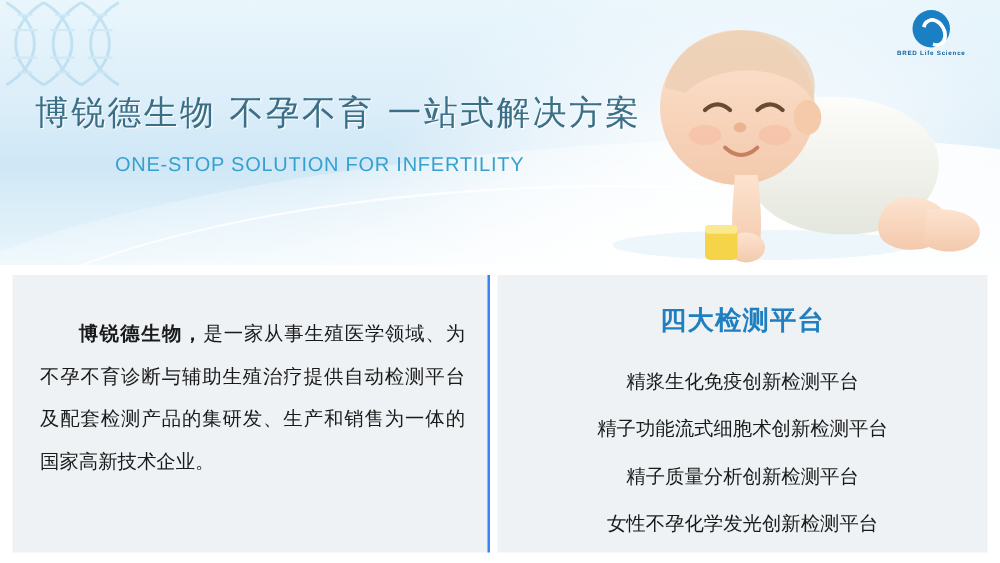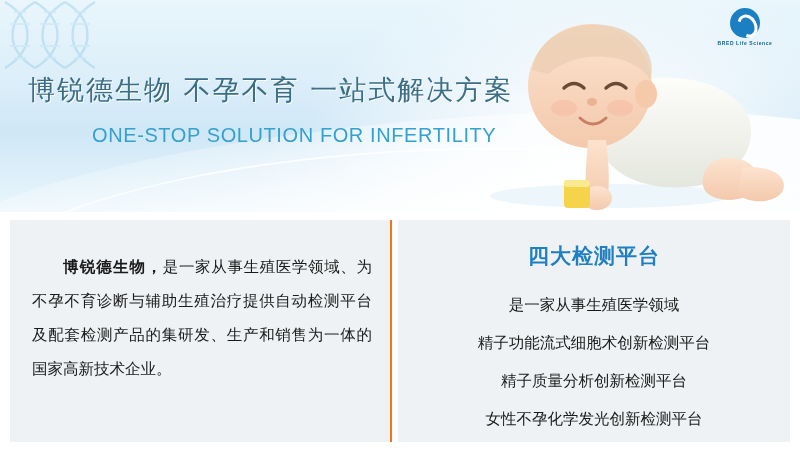--- a/index.html
+++ b/index.html
@@ -127,21 +127,21 @@
     letter-spacing: 2px;
     color: #3b6f86;
     text-shadow: 1px 1px 0 rgba(255,255,255,0.9);
     white-space: nowrap;
   }
   .hero-sub {
     position: absolute;
     left: 92px;
     top: 124px;
     font-family: "Liberation Sans", sans-serif;
-    font-size: 20px;
+    font-size: 16px;
     letter-spacing: 0.6px;
     color: #35a1cf;
     white-space: nowrap;
   }
 
   
   .panel-area {
     position: absolute;
     left: 0;
     top: 212px;
@@ -152,21 +152,21 @@
   .panel {
     position: absolute;
     top: 8px;
     height: 222px;
     background: #eef2f4;
     box-sizing: border-box;
   }
   .panel-left {
     left: 10px;
     width: 382px;
-    border-right: 2px solid #f97316;
+    border-right: 2px solid #3b82f6;
   }
   .panel-right {
     left: 398px;
     width: 392px;
   }
   .left-text {
     position: absolute;
     left: 22px;
     top: 30px;
     width: 340px;
@@ -296,21 +296,21 @@
 
   <div class="panel-area">
 
     <div class="panel panel-left">
       <div class="left-text"><span class="company">博锐德生物，</span><span>是一家从事生殖医学领域、为不孕不育诊断与辅助生殖治疗提供自动检测平台及配套检测产品的集研发、生产和销售为一体的国家高新技术企业。</span></div>
     </div>
 
     <div class="panel panel-right">
       <div class="right-title">四大检测平台</div>
       <div class="right-list">
-        <div class="right-item">是一家从事生殖医学领域</div>
+        <div class="right-item">精浆生化免疫创新检测平台</div>
         <div class="right-item">精子功能流式细胞术创新检测平台</div>
         <div class="right-item">精子质量分析创新检测平台</div>
         <div class="right-item">女性不孕化学发光创新检测平台</div>
       </div>
     </div>
 
   </div>
 </div>
 
 </body></html>

